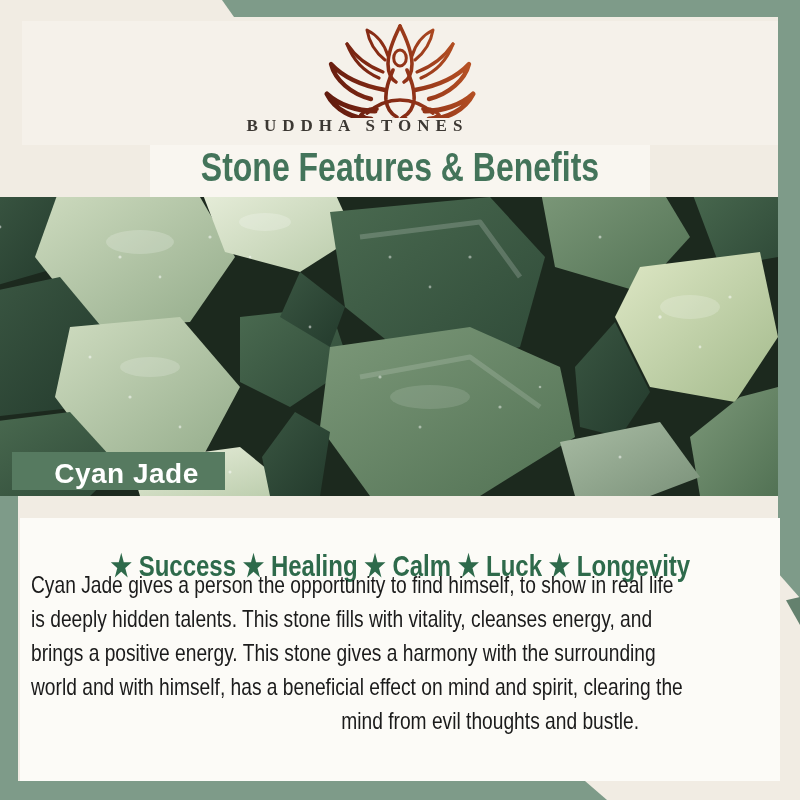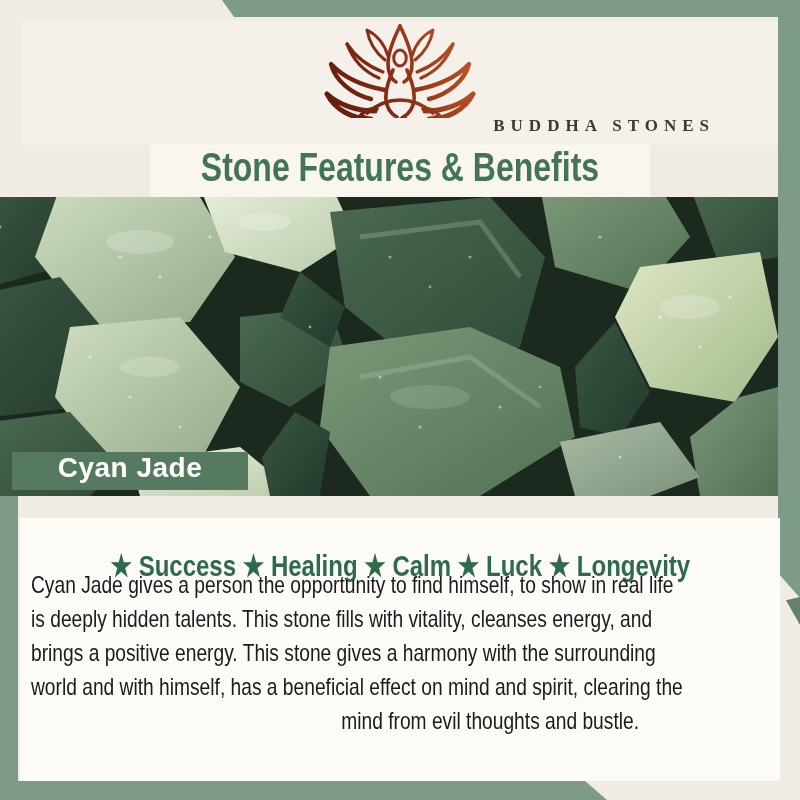--- a/index.html
+++ b/index.html
@@ -15,34 +15,34 @@
   .strip-right-fold{left:786px;top:597px;width:14px;height:28px;background:var(--fold-green,#64816e);
     clip-path:polygon(0 12%,100% 0,100% 100%);}
   .strip-left{left:0;top:496px;width:18px;height:304px;background:var(--sage,#7e9b89);}
   .bar-bottom{left:0;top:781px;width:800px;height:19px;background:var(--sage,#7e9b89);
     clip-path:polygon(0 0,585px 0,607px 100%,0 100%);}
 
   .panel-light{left:22px;top:21px;width:756px;height:124px;background:var(--panel-cream,#f5f1ea);}
 
   
   .logo{left:305px;top:22px;width:190px;height:96px;}
-  .brand{left:0;top:116px;width:715px;text-align:right;
+  .brand{left:0;top:116px;width:715px;text-align:center;
     font-family:"Liberation Serif",serif;font-size:17px;font-weight:600;
     letter-spacing:6px;color:#3c3833;}
   .banner{left:150px;top:145px;width:500px;height:52px;background:var(--banner-cream,#f9f6f0);
     display:flex;align-items:flex-start;justify-content:center;}
   .banner-title{white-space:nowrap;font-size:40px;font-weight:700;color:var(--banner-green,#43745a);
     transform:scaleX(.8);transform-origin:center;letter-spacing:0;}
 
   
   .photo{left:0;top:197px;width:778px;height:299px;background:#20301f;}
   .photo svg{display:block;}
-  .badge{left:12px;top:452px;width:236px;height:38px;background:var(--badge-green,#567a60);
-    display:flex;align-items:flex-start;justify-content:center;
-    color:#fff;font-size:28px;font-weight:700;letter-spacing:.5px;}
+  .badge{left:12px;top:452px;width:197px;height:38px;background:var(--badge-green,#567a60);
+    display:flex;align-items:flex-end;justify-content:center;
+    color:#fff;font-size:28px;font-weight:700;letter-spacing:.5px;padding-left:16px;}
 
   
   .content-box{left:20px;top:518px;width:760px;height:263px;background:var(--box-white,#fcfbf7);}
   .benefits{left:0;top:546px;width:800px;height:38px;display:flex;align-items:center;justify-content:center;}
   .benefits-line{white-space:nowrap;font-size:30px;font-weight:700;color:var(--deep-green,#2e6a4b);
     transform:scaleX(.8);transform-origin:center;}
   .paragraph{left:31px;top:568px;width:760px;color:var(--text-black,#1b1b1b);text-align:right;}
   .paragraph .line{white-space:nowrap;font-size:24px;line-height:34px;
     transform:scaleX(.8);transform-origin:left center;}
 </style>

